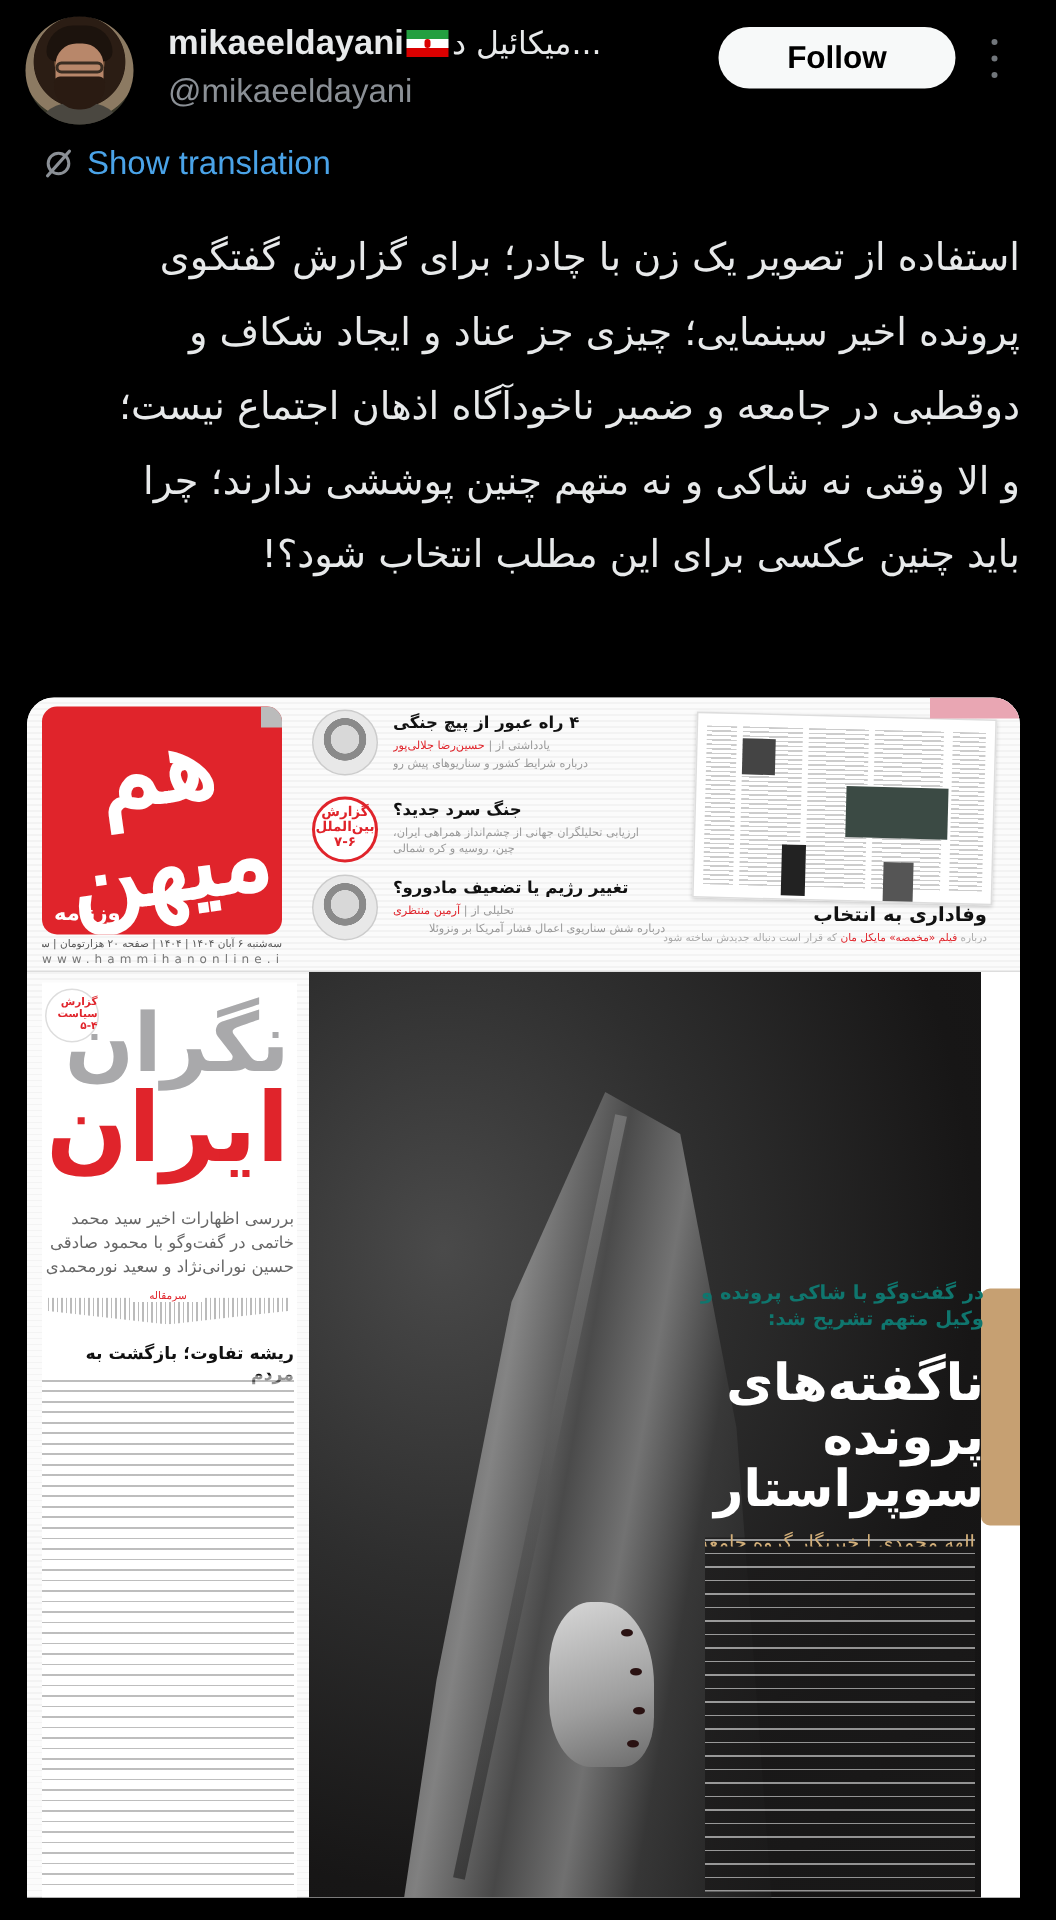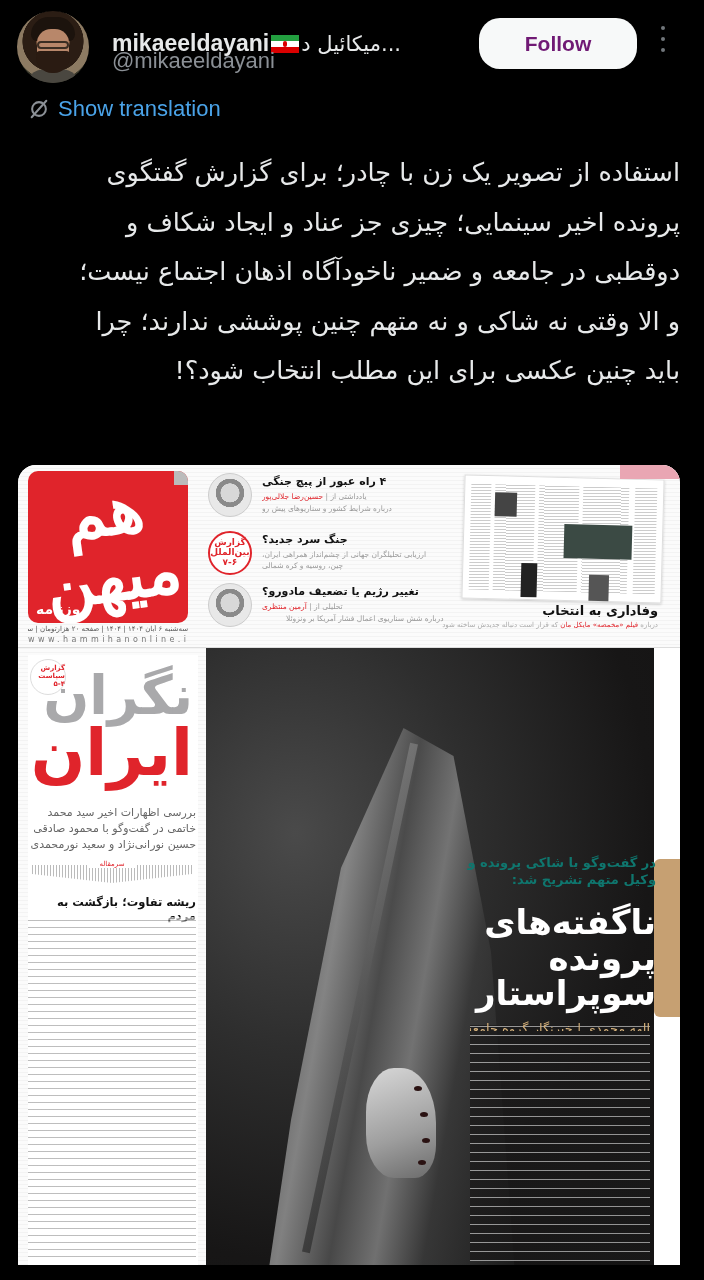--- a/index.html
+++ b/index.html
@@ -10,29 +10,29 @@
   .header { position: absolute; left: 0; top: 0; width: 704px; height: 90px; }
   .avatar { position: absolute; left: 17px; top: 11px; width: 72px; height: 72px; border-radius: 50%;
     background: radial-gradient(circle at 50% 42%, #c9a88a 0 18%, #6b4a33 19% 30%, #2b1d14 31% 55%, #8c7a62 56% 70%, #3b3a2c 71% 100%);
     overflow: hidden; }
   .avatar .hair { position:absolute; left:14px; top:6px; width:44px; height:24px; border-radius: 22px 22px 8px 8px; background:#1c130d; }
   .avatar .face { position:absolute; left:20px; top:18px; width:32px; height:40px; border-radius: 14px 14px 16px 16px; background:#b8876a; }
   .avatar .beard { position:absolute; left:19px; top:40px; width:34px; height:22px; border-radius: 4px 4px 16px 16px; background:#2a1b12; }
   .avatar .glasses { position:absolute; left:20px; top:30px; width:32px; height:8px; border:2px solid #3a2d22; border-radius:4px; }
   .avatar .shirt { position:absolute; left:8px; top:58px; width:56px; height:20px; border-radius: 20px 20px 0 0; background:#4a4740; }
 
-  .display-name { position: absolute; left: 112px; top: 15px; font-family: "Liberation Sans", sans-serif; font-weight: bold; font-size: 23px; color: #e7e9ea; white-space: nowrap; display: flex; align-items: center; margin-top: 15px; }
+  .display-name { position: absolute; left: 112px; top: 15px; font-family: "Liberation Sans", sans-serif; font-weight: bold; font-size: 23px; color: #e7e9ea; white-space: nowrap; display: flex; align-items: center; }
   .flag { display: inline-block; width: 28px; height: 18px; margin: 0 2px; position: relative; vertical-align: middle; }
   .flag .g { height: 6px; background: #239f40; }
   .flag .w { height: 6px; background: #fff; position: relative; }
   .flag .r { height: 6px; background: #da0000; }
   .flag .emb { position:absolute; left:12px; top:0; width:4px; height:6px; background:#da0000; border-radius:2px; }
   .rtl-name { font-family: "DejaVu Sans", sans-serif; font-weight: normal; font-size: 21px; direction: rtl; unicode-bidi: isolate; }
   .handle { position: absolute; left: 112px; top: 48px; font-family: "Liberation Sans", sans-serif; font-size: 22px; color: #8b9096; }
-  .follow-btn { position: absolute; left: 479px; top: 18px; width: 158px; height: 51px; background: #f7f9f9; color: #701a75; border-radius: 21px; border: none;
+  .follow-btn { position: absolute; left: 479px; top: 18px; width: 158px; height: 41px; background: #f7f9f9; color: #000000; border-radius: 21px; border: none;
     font-family: "Liberation Sans", sans-serif; font-weight: bold; font-size: 21px; display: flex; align-items: center; justify-content: center; }
   .more-icon { position: absolute; left: 658px; top: 26px; width: 10px; height: 26px; display: flex; flex-direction: column; justify-content: space-between; align-items: center; }
   .more-icon span { width: 4px; height: 4px; border-radius: 50%; background: #71767b; }
 
   .translate { position: absolute; left: 28px; top: 96px; display: flex; align-items: center; gap: 8px; }
   .translate-icon { width: 22px; height: 22px; }
   .translate-label { font-family: "Liberation Sans", sans-serif; font-size: 22px; color: #4aa3e8; }
 
   
   .tweet-text { position: absolute; left: 62px; top: 148px; width: 618px; direction: rtl; text-align: right;

